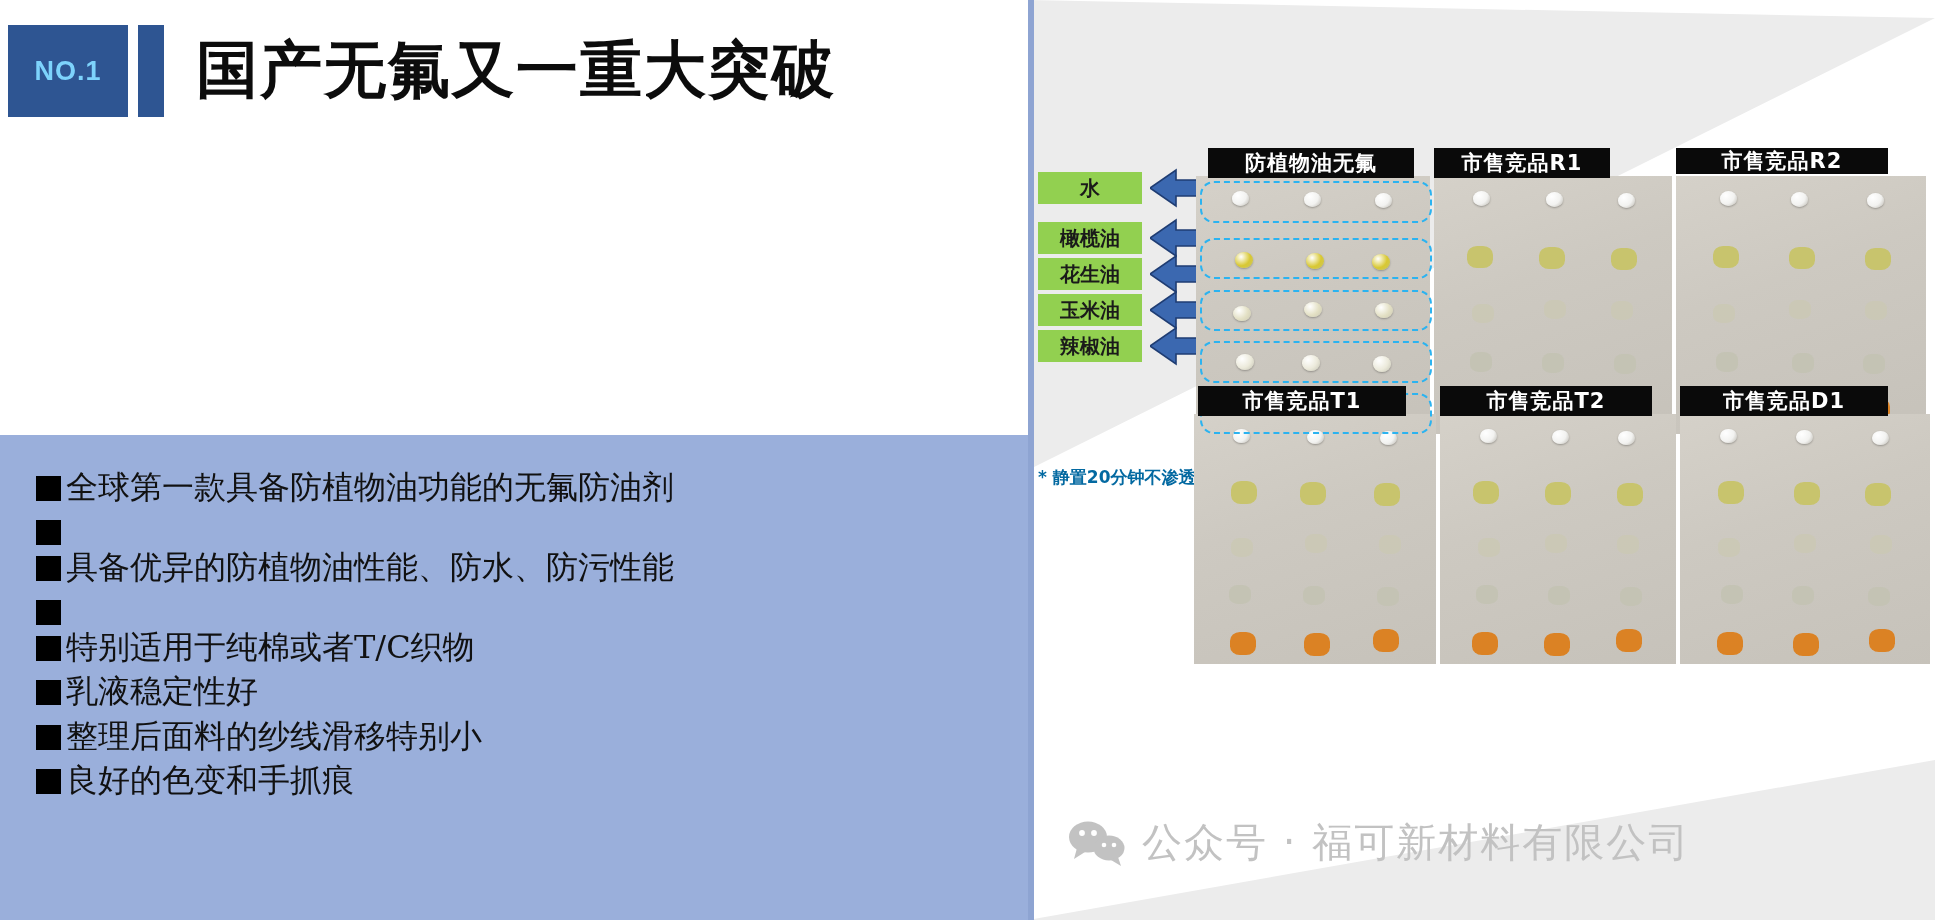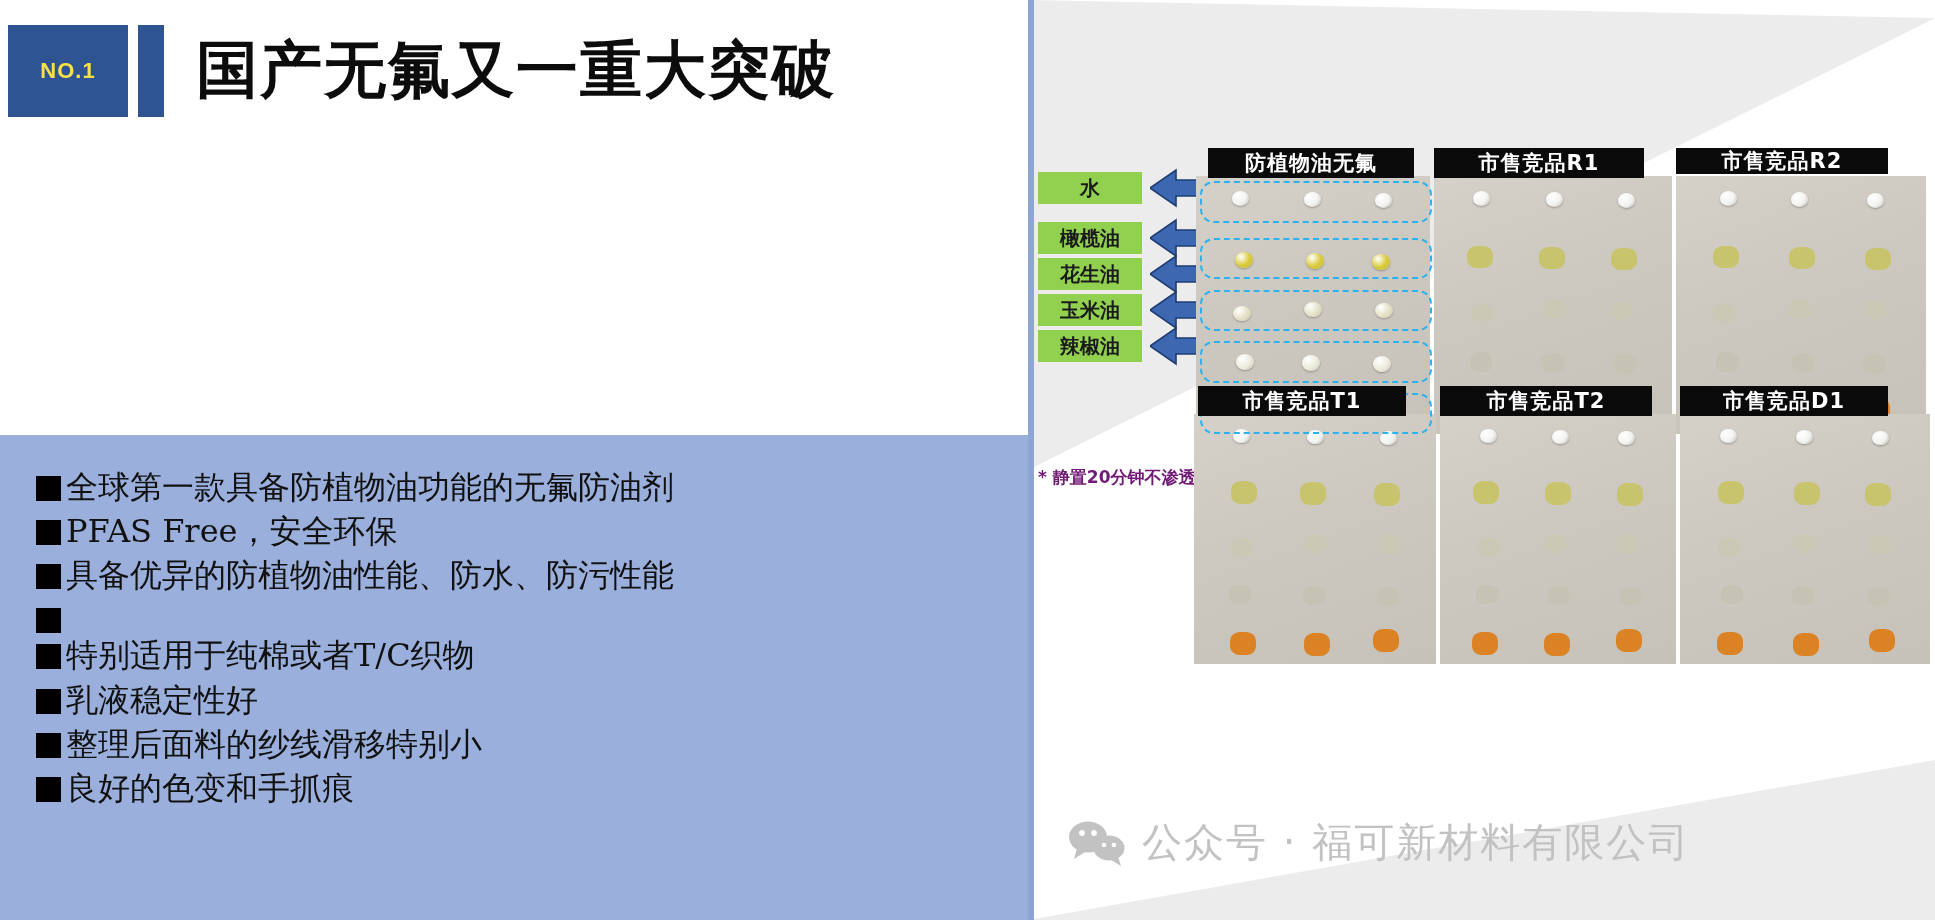--- a/index.html
+++ b/index.html
@@ -12,21 +12,21 @@
   
   #left-col{position:absolute;left:0;top:0;width:1028px;height:920px;background:#ffffff;}
 
   
   #header{position:absolute;left:0;top:0;width:1028px;height:150px;background:#ffffff;}
   #no1-badge{
     position:absolute;left:8px;top:25px;width:120px;height:92px;background:#2e5592;
     display:flex;align-items:center;justify-content:center;
   }
   #no1-badge span{
-    color:#fde047;font-weight:bold;font-size:22px;letter-spacing:1px;
+    color:#7dd3fc;font-weight:bold;font-size:27px;letter-spacing:1px;
     font-family:"Liberation Sans",sans-serif;
   }
   #badge-bar{position:absolute;left:138px;top:25px;width:26px;height:92px;background:#2e5592;}
   #header-title{
     position:absolute;left:196px;top:20px;height:100px;display:flex;align-items:center;
     font-family:"DejaVu Sans","Liberation Sans",sans-serif;
     font-weight:bold;font-size:62px;color:#0c0c0c;letter-spacing:2px;
     white-space:nowrap;
   }
 
@@ -92,21 +92,21 @@
   }
 
   
   .blue-arrow{position:absolute;width:98px;height:44px;}
   .blue-arrow svg{display:block;width:98px;height:44px;}
 
   
   #footnote{
     position:absolute;left:10px;top:466px;
     font-family:"DejaVu Sans","Liberation Sans",sans-serif;
-    font-size:17px;color:#701a75;white-space:nowrap;font-weight:bold;
+    font-size:17px;color:#0369a1;white-space:nowrap;font-weight:bold;
   }
 
   
   .photo-panel{position:absolute;overflow:hidden;background:#cfcbc4;}
   .panel-caption{
     position:absolute;background:#0a0a0a;color:#ffffff;
     font-family:"DejaVu Sans","Liberation Sans",sans-serif;
     font-weight:bold;font-size:21px;
     display:flex;align-items:center;justify-content:center;white-space:nowrap;
     z-index:6;letter-spacing:1px;
@@ -147,21 +147,20 @@
 
 
     <div id="bullets-area">
       <div id="bullets">
           <div class="bullet-row">
             <span class="bullet-mark"></span>
             <span>全球第一款具备防植物油功能的无氟防油剂</span>
           </div>
           <div class="bullet-row">
             <span class="bullet-mark"></span>
-            <span> PFAS Free，安全环保</span>
           </div>
           <div class="bullet-row">
             <span class="bullet-mark"></span>
             <span>具备优异的防植物油性能、防水、防污性能</span>
           </div>
           <div class="bullet-row">
             <span class="bullet-mark"></span>
           </div>
           <div class="bullet-row">
             <span class="bullet-mark"></span>
@@ -254,21 +253,21 @@
           <div class="dot" style="width: 18px; height: 15.48px; left: 177.2px; top: 180.34px; background: radial-gradient(circle at 34% 30%, rgb(255, 255, 255) 0%, rgb(236, 234, 219) 55%, rgb(195, 195, 178) 100%); box-shadow: rgba(0, 0, 0, 0.28) 0px 1px 2px;"></div>
           <div class="dot" style="width: 18px; height: 15.48px; left: 37.8px; top: 229.36px; background: radial-gradient(circle at 34% 30%, rgb(255, 255, 255) 0%, rgb(234, 106, 18) 55%, rgb(221, 127, 28) 100%); box-shadow: rgba(0, 0, 0, 0.28) 0px 1px 2px;"></div>
           <div class="dot" style="width: 18px; height: 15.48px; left: 109px; top: 230.36px; background: radial-gradient(circle at 34% 30%, rgb(255, 255, 255) 0%, rgb(234, 106, 18) 55%, rgb(221, 127, 28) 100%); box-shadow: rgba(0, 0, 0, 0.28) 0px 1px 2px;"></div>
           <div class="dot" style="width: 18px; height: 15.48px; left: 180.2px; top: 226.36px; background: radial-gradient(circle at 34% 30%, rgb(255, 255, 255) 0%, rgb(234, 106, 18) 55%, rgb(221, 127, 28) 100%); box-shadow: rgba(0, 0, 0, 0.28) 0px 1px 2px;"></div>
         </div>
         <div class="dashbox" style="left: 172px; top: 181.16px; width: 228px; height: 37.41px;"></div>
         <div class="dashbox" style="left: 172px; top: 237.92px; width: 228px; height: 37.41px;"></div>
         <div class="dashbox" style="left: 172px; top: 289.52px; width: 228px; height: 37.41px;"></div>
         <div class="dashbox" style="left: 172px; top: 341.12px; width: 228px; height: 37.41px;"></div>
         <div class="dashbox" style="left: 172px; top: 392.72px; width: 228px; height: 37.41px;"></div>
-        <div class="panel-caption" style="left: 406px; top: 148px; width: 210px; height: 30px;">
+        <div class="panel-caption" style="left: 406px; top: 148px; width: 176px; height: 30px;">
           <span>市售竞品R1</span>
         </div>
         <div class="photo-panel" style="left: 406px; top: 176px; width: 238px; height: 258px;">
           <div class="paper"></div>
           <div class="dot" style="width: 17px; height: 14.62px; left: 39.1px; top: 15.3px; background: radial-gradient(circle at 34% 30%, rgb(255, 255, 255) 0%, rgb(242, 242, 240) 55%, rgb(185, 182, 174) 100%); box-shadow: rgba(0, 0, 0, 0.28) 0px 1px 2px;"></div>
           <div class="dot" style="width: 17px; height: 14.62px; left: 111.5px; top: 16.3px; background: radial-gradient(circle at 34% 30%, rgb(255, 255, 255) 0%, rgb(242, 242, 240) 55%, rgb(185, 182, 174) 100%); box-shadow: rgba(0, 0, 0, 0.28) 0px 1px 2px;"></div>
           <div class="dot" style="width: 17px; height: 14.62px; left: 183.9px; top: 17.3px; background: radial-gradient(circle at 34% 30%, rgb(255, 255, 255) 0%, rgb(242, 242, 240) 55%, rgb(185, 182, 174) 100%); box-shadow: rgba(0, 0, 0, 0.28) 0px 1px 2px;"></div>
           <div class="dot" style="width: 26px; height: 22.88px; left: 32.6px; top: 69.56px; background: rgb(200, 196, 105); border-radius: 38%; filter: blur(0.7px); opacity: 0.95;"></div>
           <div class="dot" style="width: 26px; height: 22.88px; left: 105px; top: 70.56px; background: rgb(200, 196, 105); border-radius: 38%; filter: blur(0.7px); opacity: 0.95;"></div>
           <div class="dot" style="width: 26px; height: 22.88px; left: 177.4px; top: 71.56px; background: rgb(200, 196, 105); border-radius: 38%; filter: blur(0.7px); opacity: 0.95;"></div>

